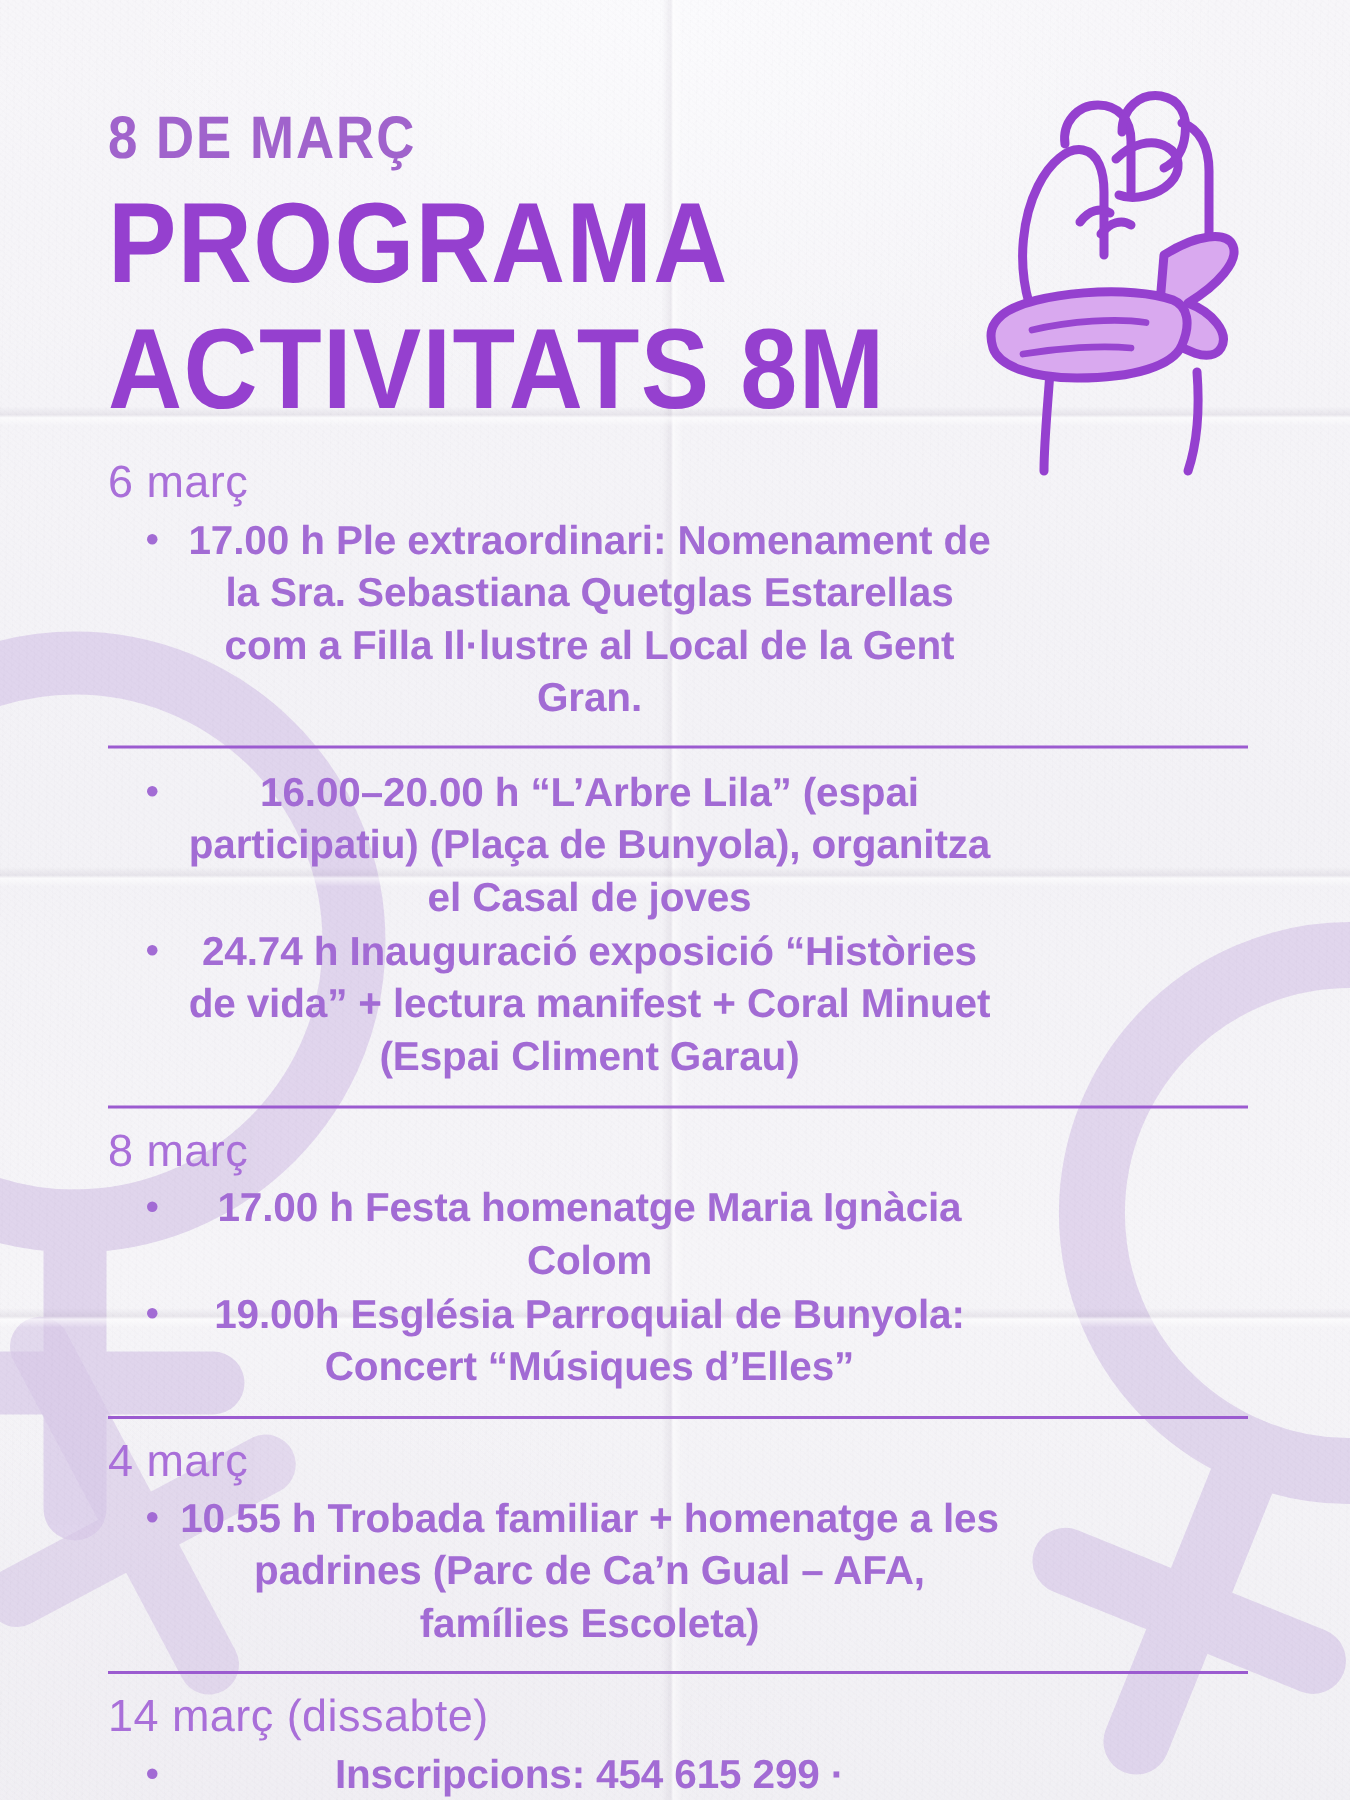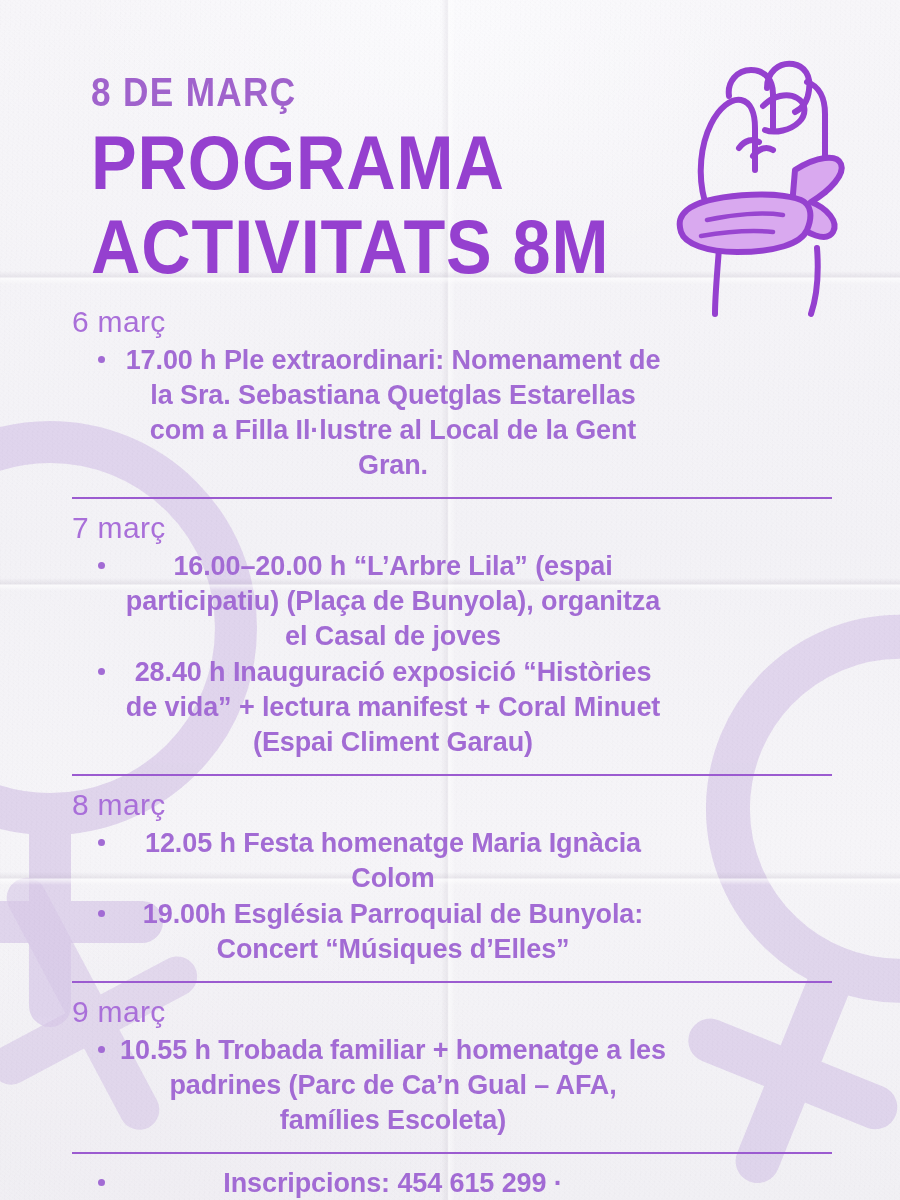--- a/index.html
+++ b/index.html
@@ -42,21 +42,21 @@
     position:absolute;left:0;right:0;height:13px;pointer-events:none;
     background:linear-gradient(180deg, rgba(160,150,170,0) 0%, rgba(156,146,166,.15) 42%,
                rgba(255,255,255,.62) 58%, rgba(160,150,170,0) 100%);
   }
 
   
   .venus{position:absolute;pointer-events:none;}
   .venus svg{display:block;}
 
   
-  #header{position:absolute;left:0;top:0;width:744px;height:300px;margin-left:19px;}
+  #header{position:absolute;left:0;top:0;width:744px;height:300px;}
 
   #kicker{
     position:absolute;left:72px;top:72px;
     font-family:"Liberation Sans Narrow","Liberation Sans",sans-serif;
     font-weight:700;font-size:40px;letter-spacing:1.5px;
     color:#a063cc;line-height:1;
     transform:scaleX(.88);transform-origin:left center;
     white-space:nowrap;
   }
   .big-line{
@@ -193,42 +193,42 @@
 
   <div id="body-wrap">
       <section class="day">
         <div class="day-head">6 març</div>
         <ul class="items">
           <li>17.00 h Ple extraordinari: Nomenament de la Sra. Sebastiana Quetglas Estarellas com a Filla Il·lustre al Local de la Gent Gran.</li>
         </ul>
       </section>
       <hr class="sep">
       <section class="day">
-        <div class="day-head">7 març</div>
         <ul class="items">
           <li>16.00–20.00 h “L’Arbre Lila” (espai participatiu) (Plaça de Bunyola), organitza el Casal de joves</li>
-          <li>28.40 h Inauguració exposició “Històries de vida” + lectura manifest + Coral Minuet (Espai Climent Garau)</li>
+          <li>24.74 h Inauguració exposició “Històries de vida” + lectura manifest + Coral Minuet (Espai Climent Garau)</li>
         </ul>
       </section>
       <hr class="sep">
       <section class="day">
         <div class="day-head">8 març</div>
         <ul class="items">
-          <li>12.05 h Festa homenatge Maria Ignàcia Colom</li>
+          <li>17.00 h Festa homenatge Maria Ignàcia Colom</li>
           <li>19.00h Església Parroquial de Bunyola: Concert “Músiques d’Elles”</li>
         </ul>
       </section>
       <hr class="sep">
       <section class="day">
-        <div class="day-head">9 març</div>
+        <div class="day-head">4 març</div>
         <ul class="items">
           <li>10.55 h Trobada familiar + homenatge a les padrines (Parc de Ca’n Gual – AFA, famílies Escoleta)</li>
         </ul>
       </section>
       <hr class="sep">
       <section class="day">
+        <div class="day-head">14 març (dissabte)</div>
         <ul class="items">
           <li>Inscripcions: 454 615 299 · biblioteca@ajbunyola.net</li>
         </ul>
       </section>
     </div>
 
 </div>
 
 </body></html>

